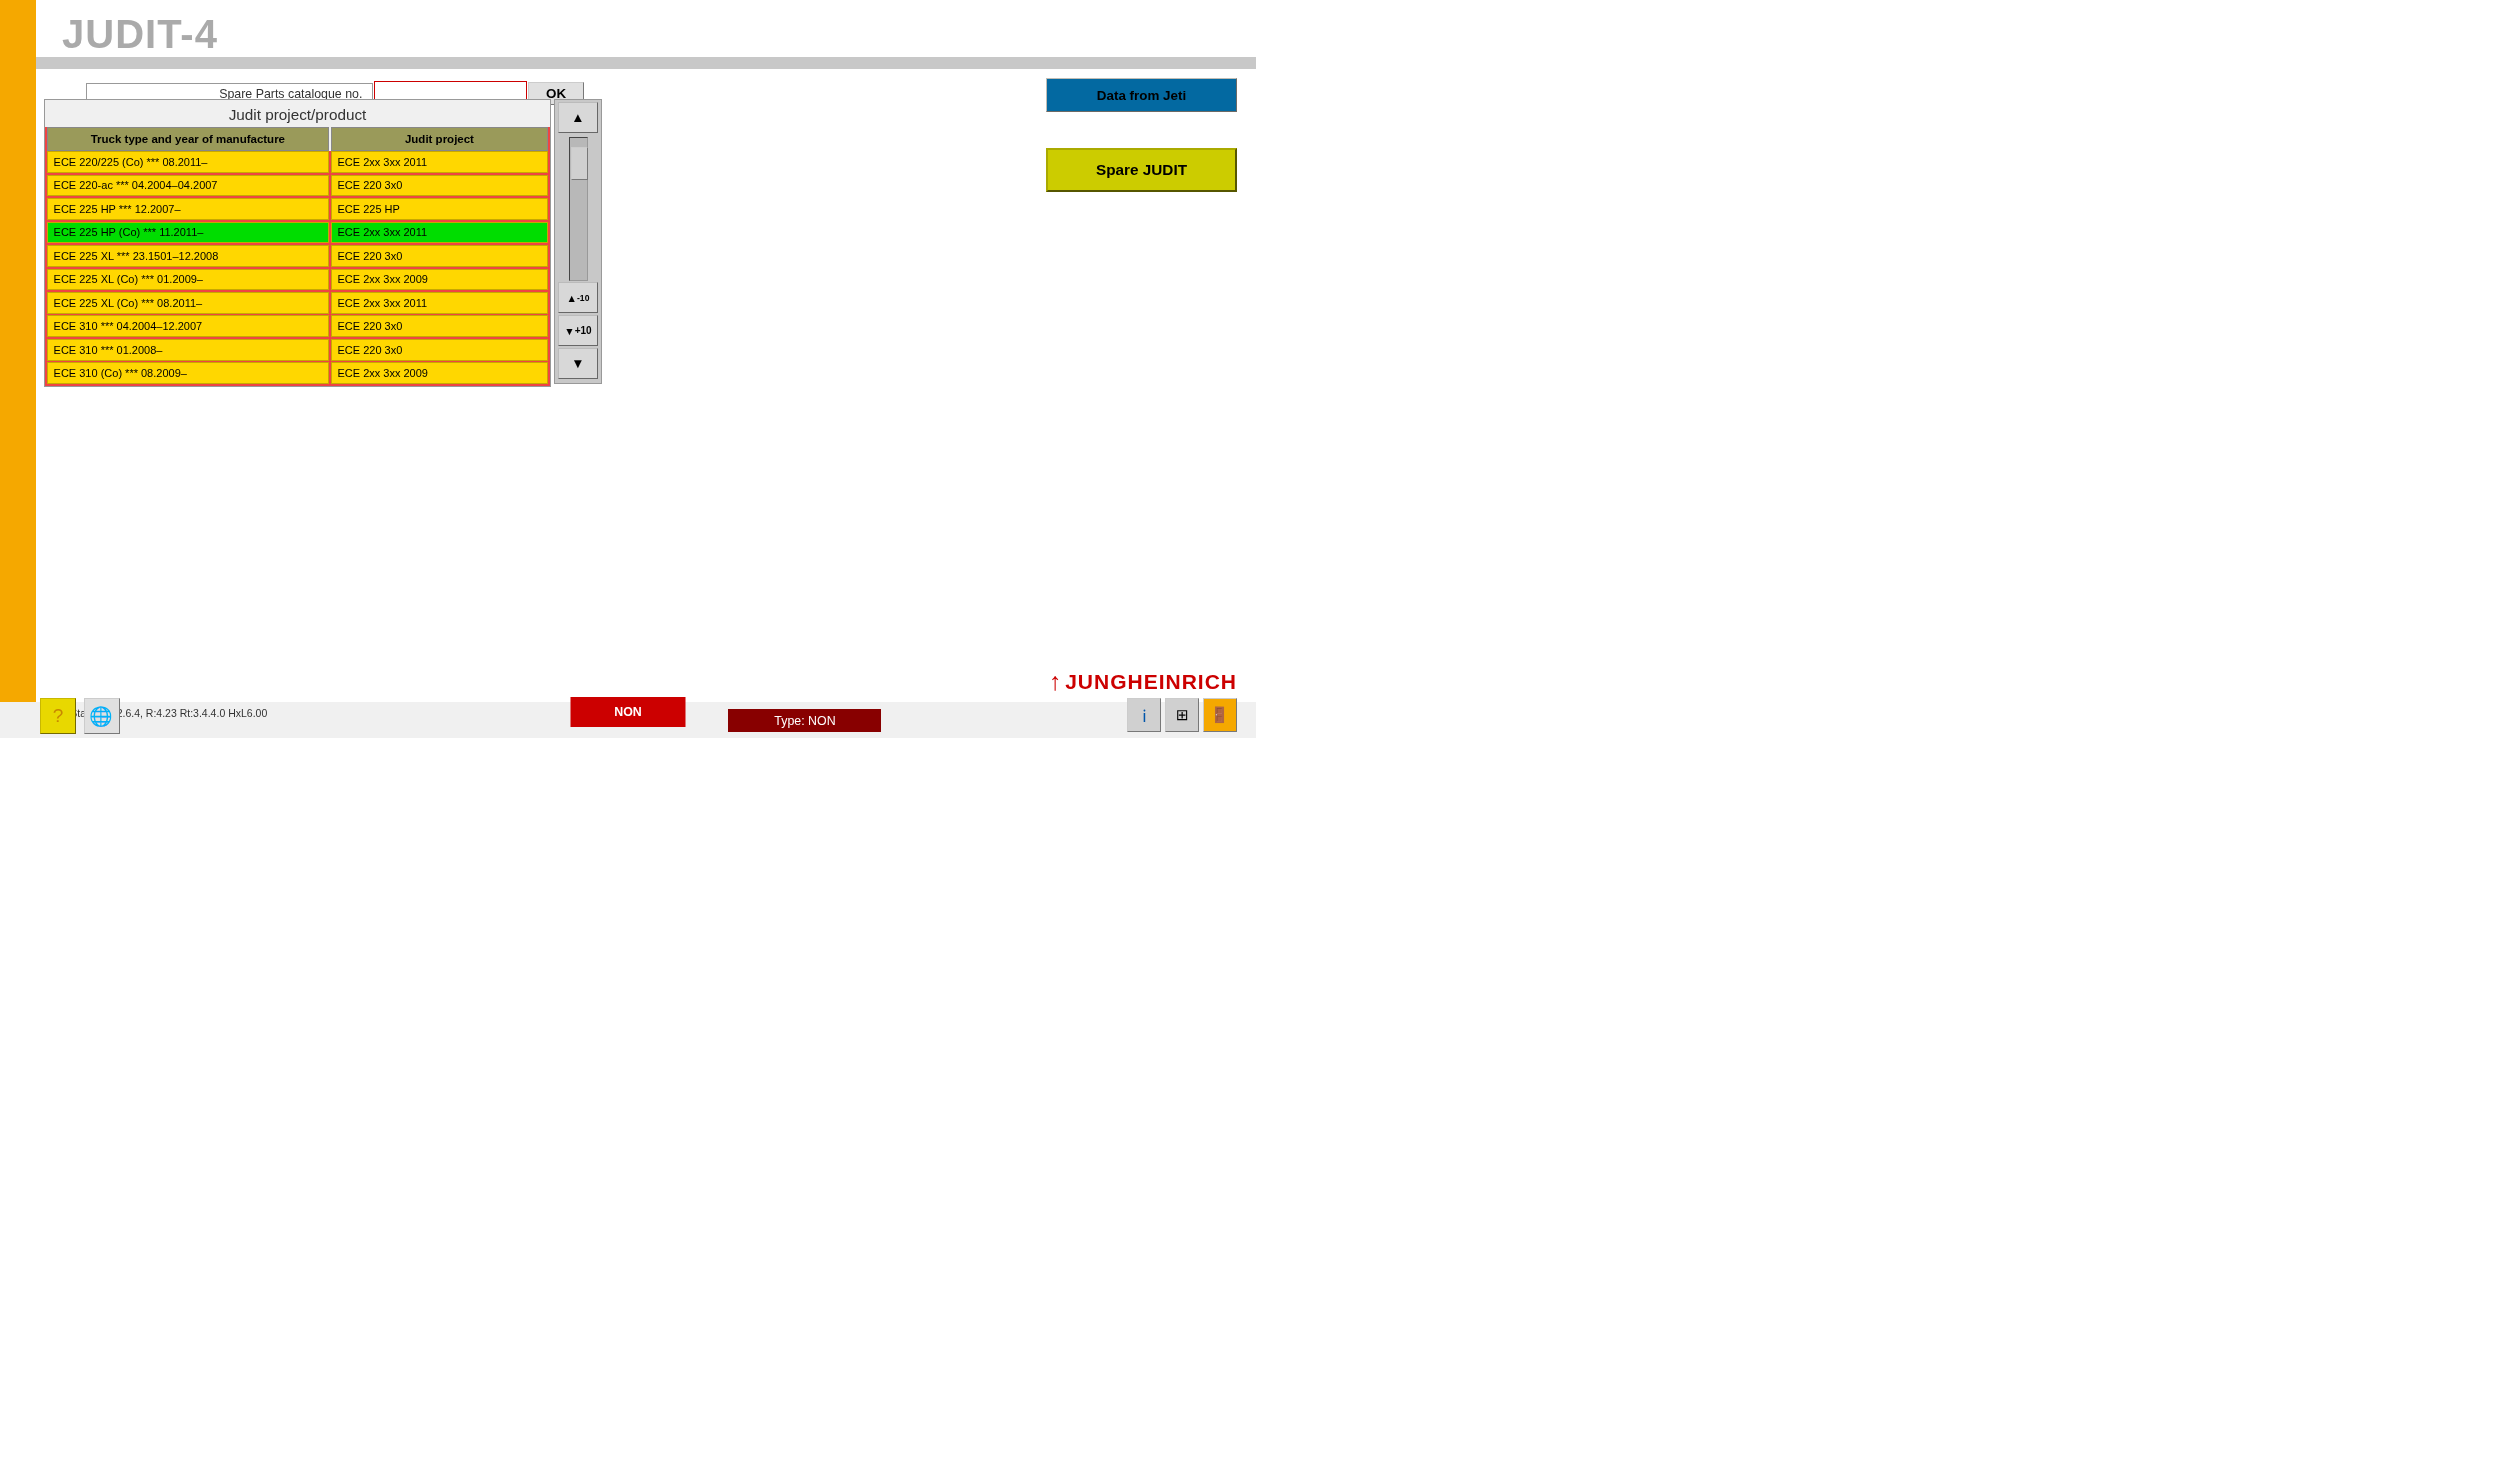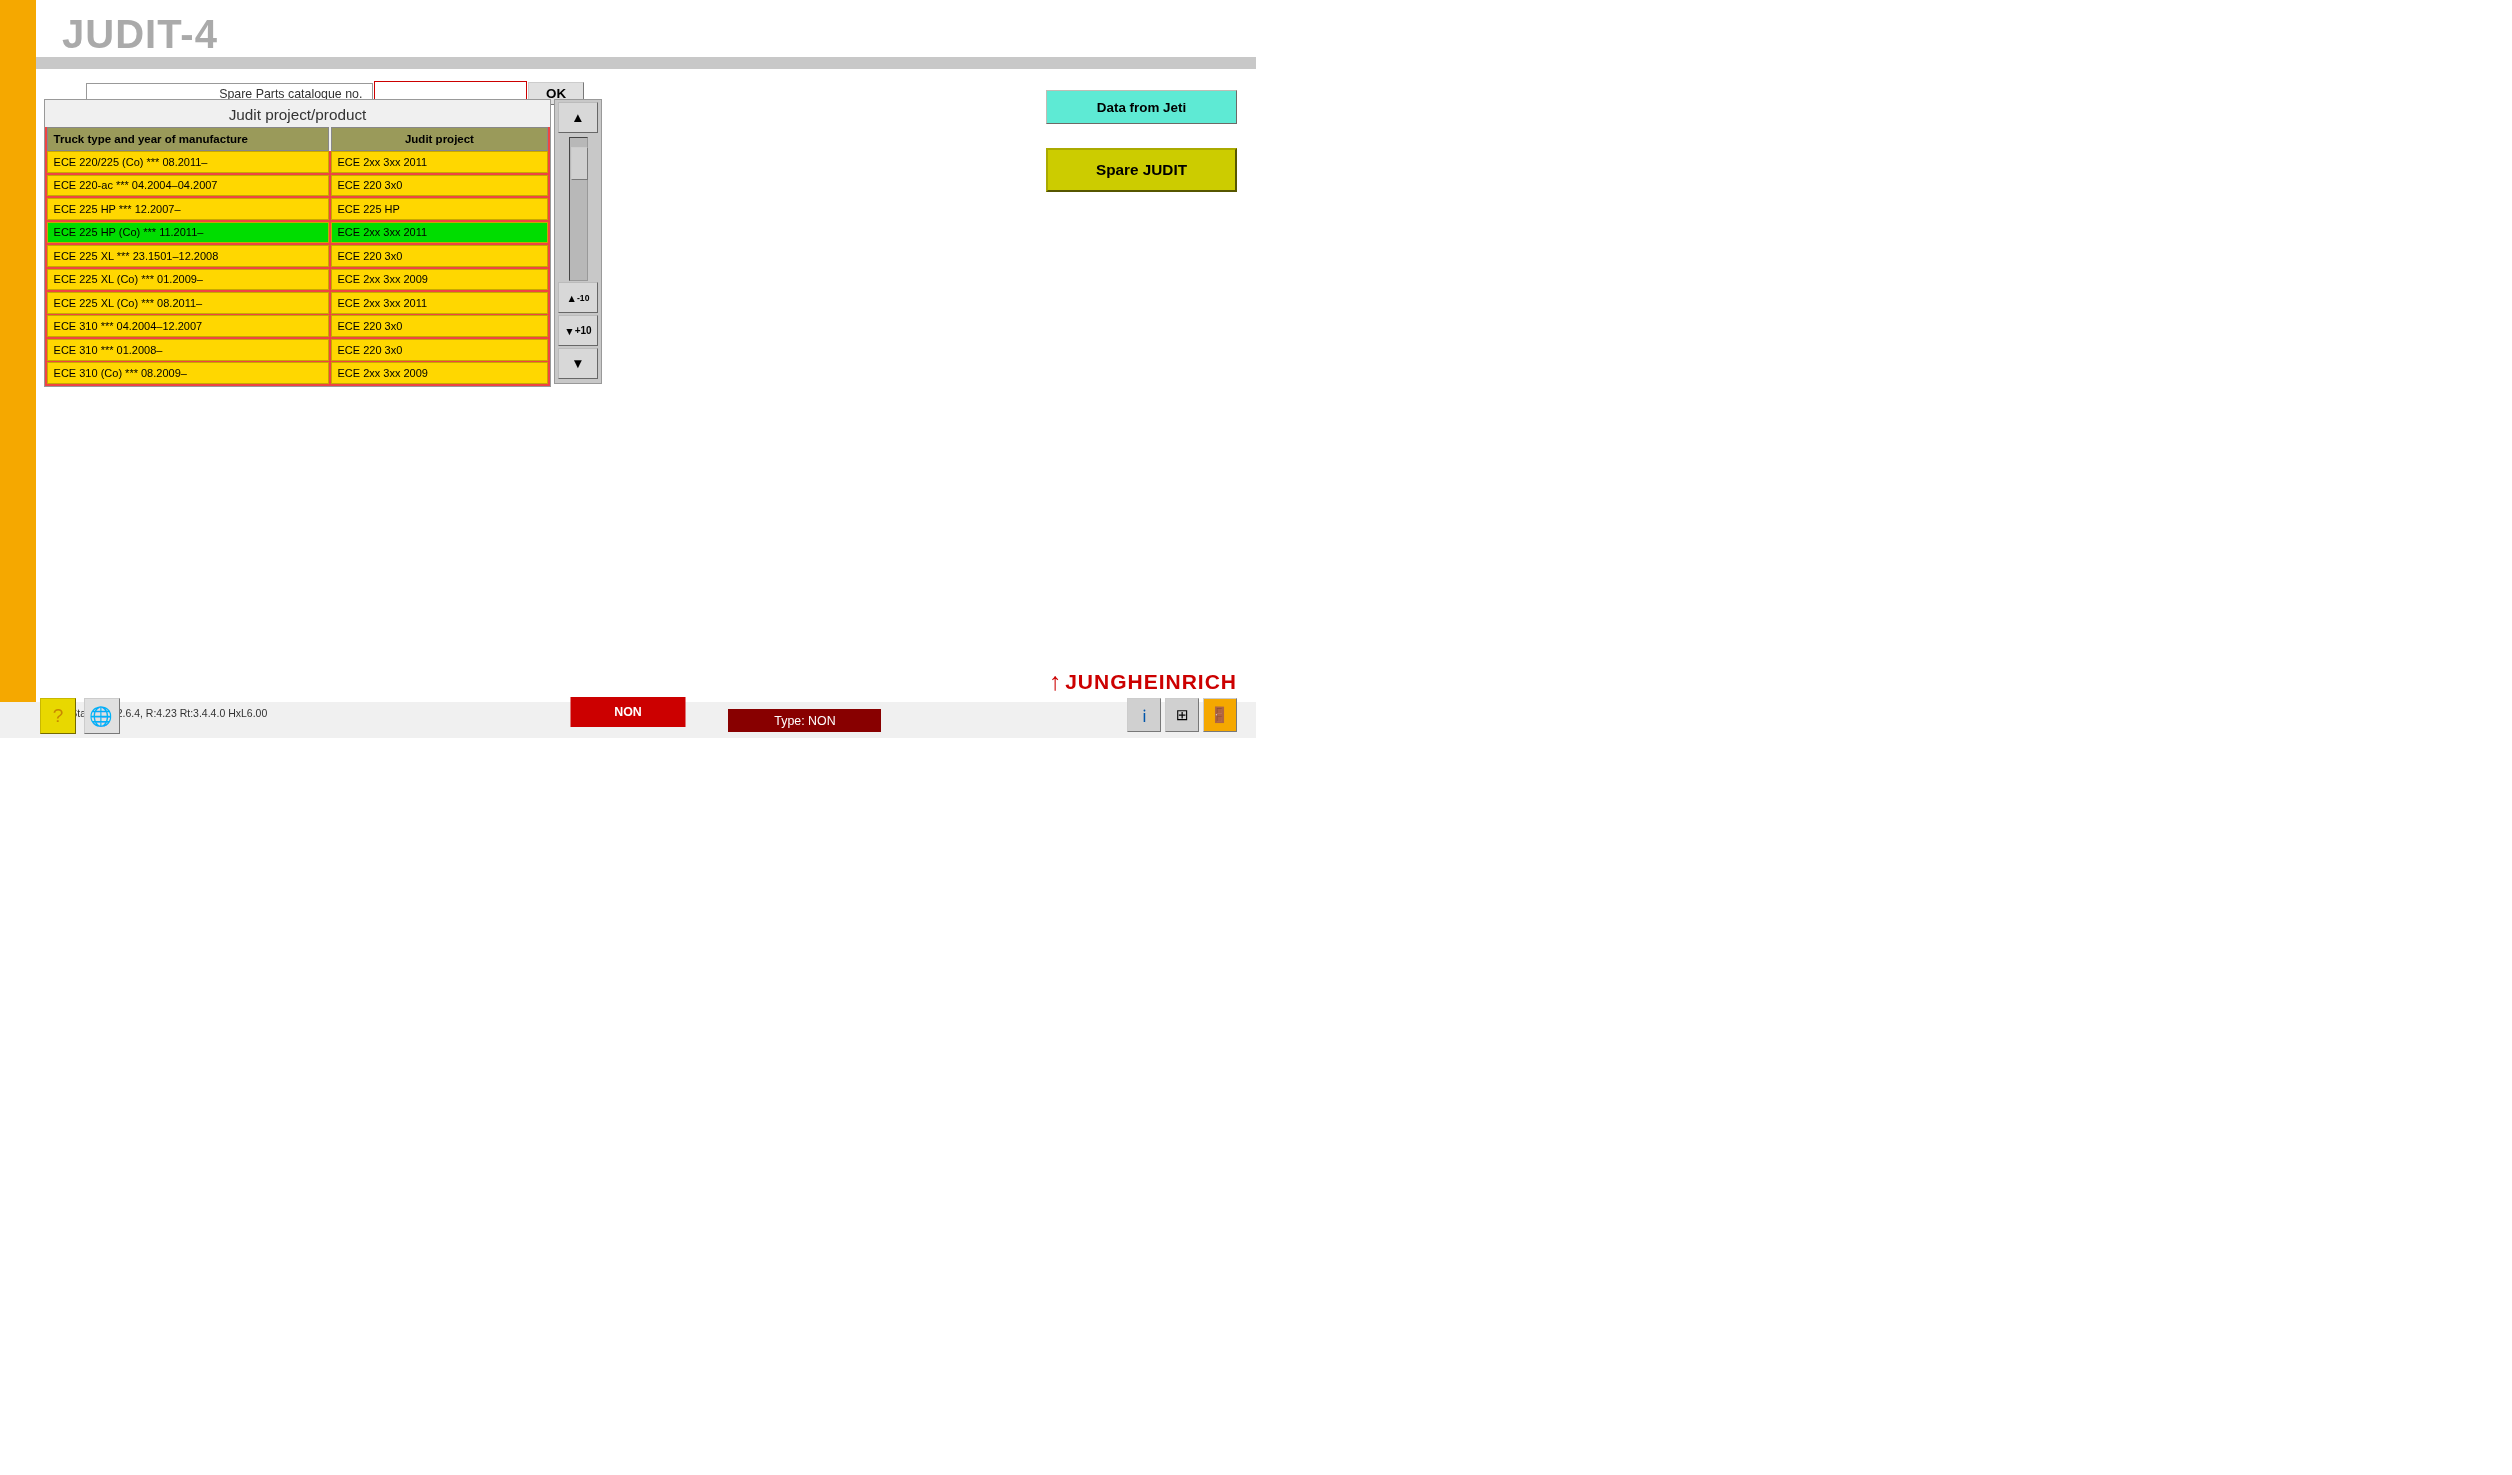--- a/index.html
+++ b/index.html
@@ -72,30 +72,29 @@
       cursor: pointer;
       color: #000;
     }
 
     
     .data-from-jeti {
       position: absolute;
       right: 19px; top: 78px;
       width: 191px;
       height: 34px;
-      background: #5eead4;
+      background: #0369a1;
       border: 1.9px outset #c0bdb5;
       font-size: 13.4px;
       font-weight: bold;
       color: #000;
       cursor: pointer;
       display: flex;
       align-items: center;
       justify-content: center;
-      margin-top: 12px;
     }
     .dialog-title {
       text-align: center;
       font-size: 15.3px;
       color: #333;
       padding: 5.7px 0 3.8px 0;
       background: #f0f0f0;
     }
 
     
@@ -104,20 +103,21 @@
       background: #f0f0f0;
       margin: 0 1.9px;
     }
     .th-truck {
       width: 282px;
       background: #9a9a5a;
       color: #000;
       font-weight: bold;
       font-size: 11.5px;
       padding: 4.8px 5.7px;
+      text-align: center;
       border: 1px solid #888;
     }
     .th-judit {
       flex: 1;
       background: #9a9a5a;
       color: #000;
       font-weight: bold;
       font-size: 11.5px;
       padding: 4.8px 5.7px;
       text-align: center;

